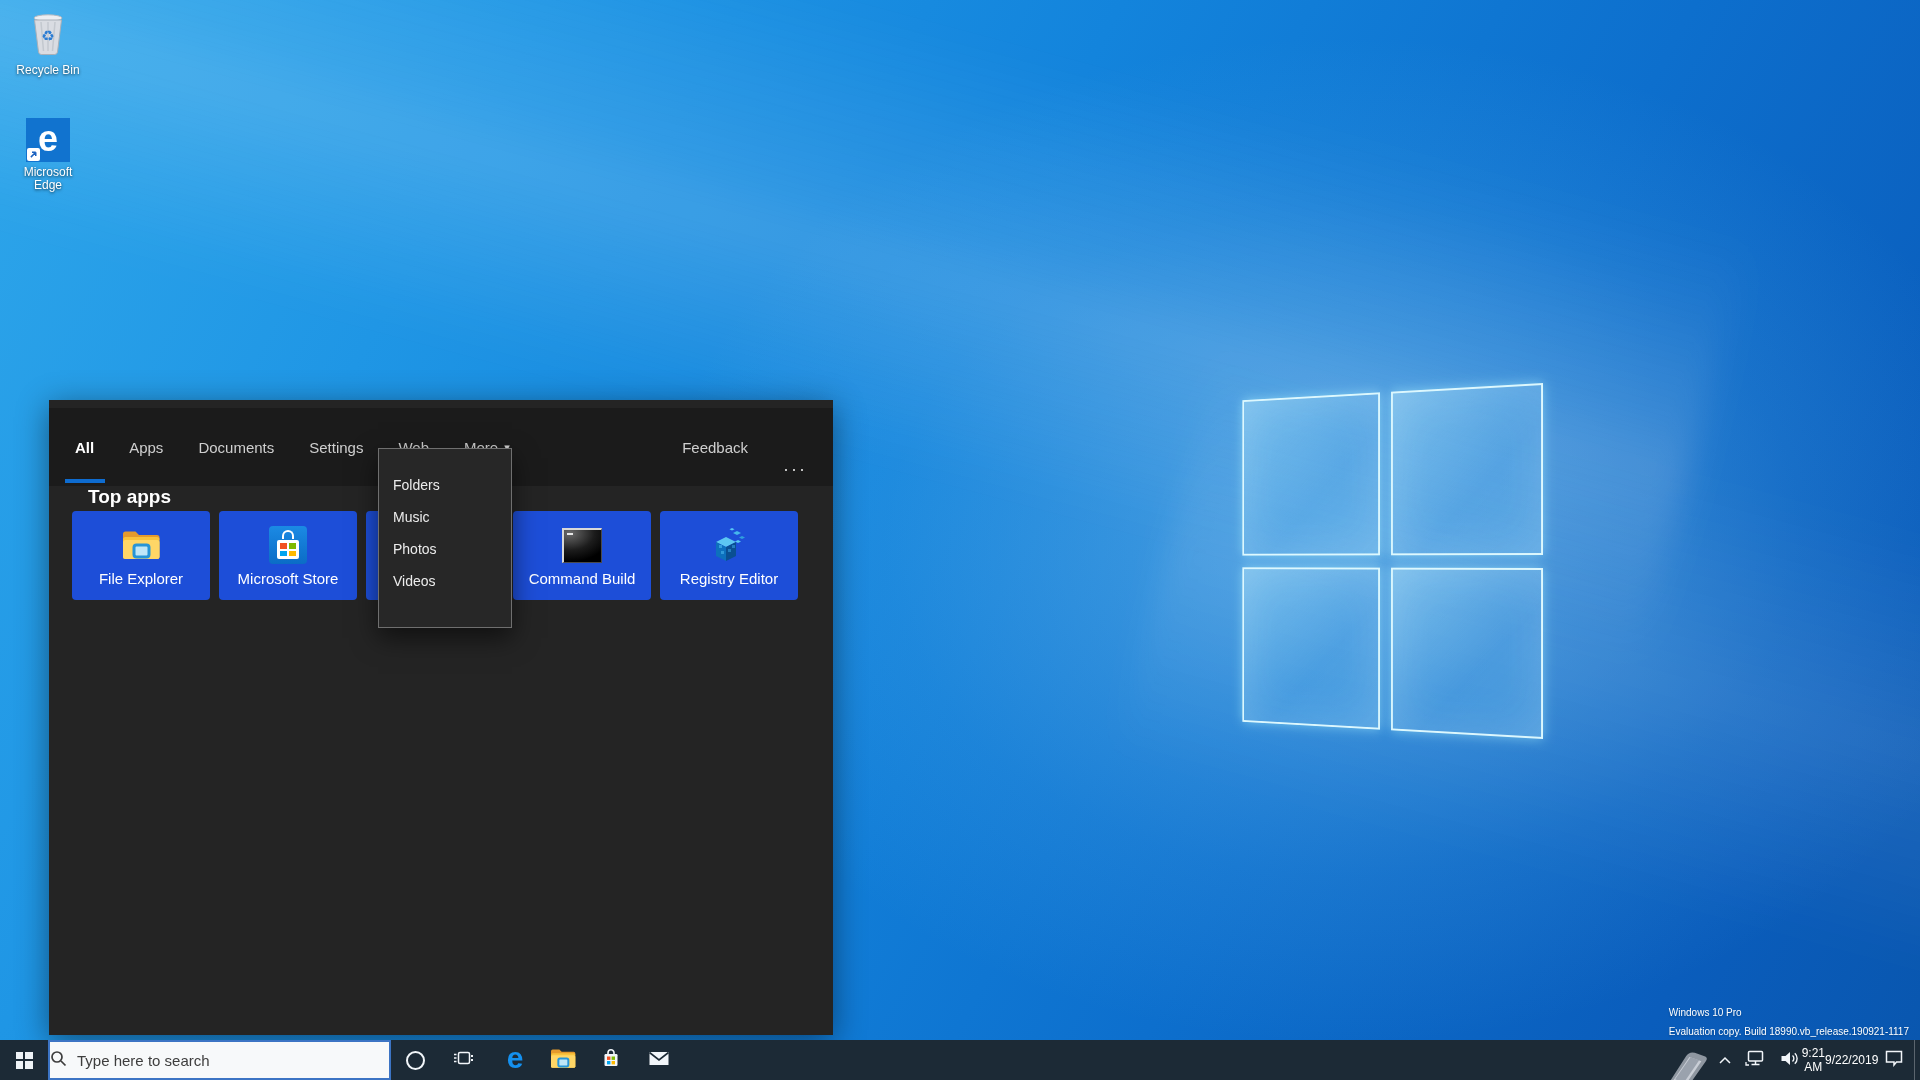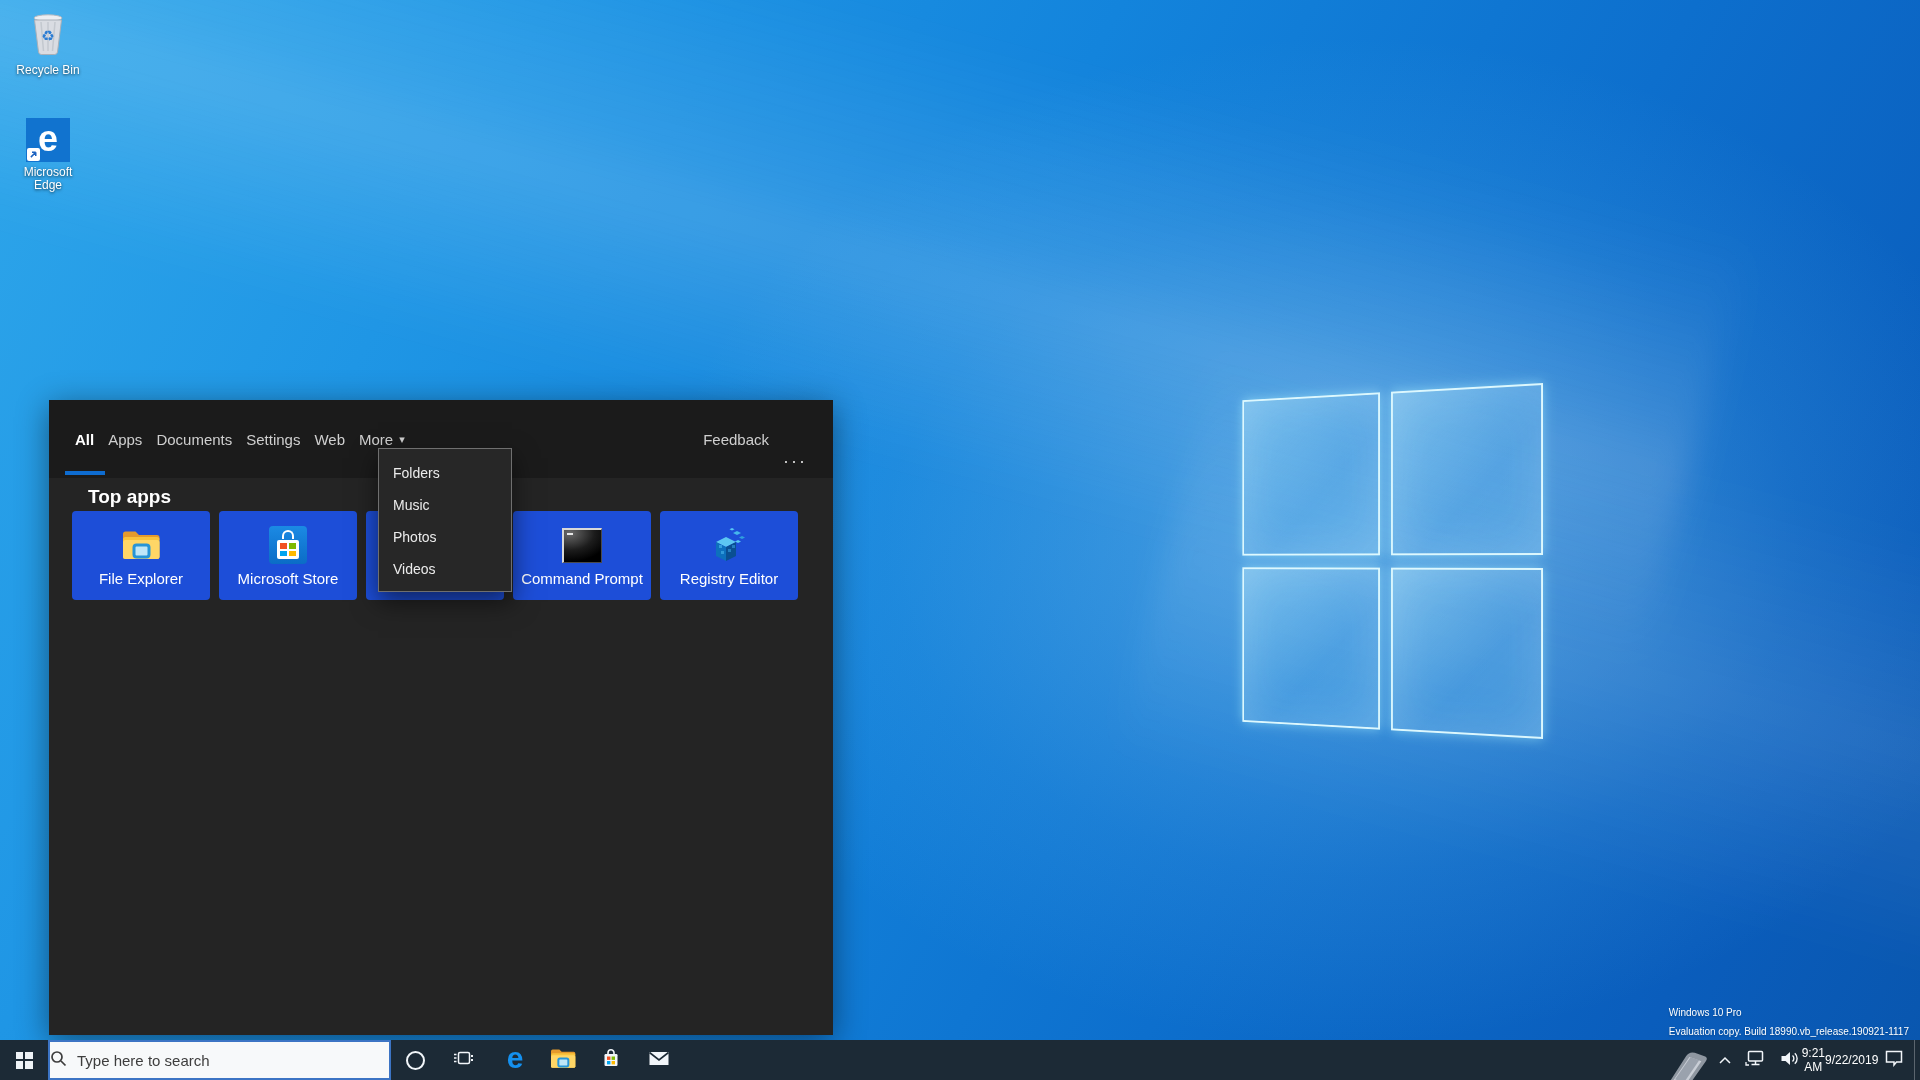--- a/index.html
+++ b/index.html
@@ -35,21 +35,21 @@
   .edge-tile { width:44px; height:44px; background:#1173cf; position:relative;
     display:flex; align-items:center; justify-content:center; }
   .edge-tile .e { color:#fff; font-size:36px; font-weight:bold; line-height:1; margin-top:-3px; }
   .sc-overlay { position:absolute; left:1px; bottom:1px; width:13px; height:13px;
     background:#fff; border-radius:2px; display:flex; align-items:center; justify-content:center; }
 
   
   .panel { position:absolute; left:49px; top:400px; width:784px; height:635px;
     background:#242424; box-shadow:0 6px 30px rgba(0,0,0,.45); color:#fff; }
   .tabbar { position:relative; height:78px; background:#1b1b1b;
-    display:flex; align-items:flex-end; padding:0 26px; gap:14px; }
+    display:flex; align-items:flex-end; padding:0 26px; gap:35px;margin-top:8px; }
   .tab { position:relative; height:100%; display:flex; align-items:center; gap:6px;
     font-size:15px; color:#cfcfcf; cursor:pointer; }
   .tab.active { color:#fff; font-weight:bold; }
   .tab.active::after { content:""; position:absolute; left:50%; transform:translateX(-50%);
     bottom:3px; width:40px; height:4px; background:#0e6cd0; }
   .tab .arrow { font-size:11px; color:#cfcfcf; }
   .tab-feedback { margin-left:auto; }
   .ellipsis { font-size:18px; letter-spacing:2px; color:#dcdcdc; cursor:pointer; padding-bottom:6px; }
 
   .section-title { position:absolute; left:39px; top:86px; font-size:19px; font-weight:bold; }
@@ -71,23 +71,23 @@
   .ms-r { background:#f25022; } .ms-g { background:#7fba00; }
   .ms-b { background:#00a4ef; } .ms-y { background:#ffb900; }
 
   
   .cmd-sq { width:40px; height:35px; background:#000;
     border:1px solid #4a4a4a; border-top:2px solid #d8d8d8; border-left:2px solid #d8d8d8;
     background:radial-gradient(55px 38px at 15% 10%, #6b6b6b, #1c1c1c 45%, #000 75%); position:relative; }
   .cmd-sq::after { content:""; position:absolute; left:3px; top:3px; width:6px; height:2px; background:#e8e8e8; }
 
   
-  .dropdown { position:absolute; left:329px; top:48px; width:134px; height:144px;
+  .dropdown { position:absolute; left:329px; top:48px; width:134px; height:180px;
     background:#272727; border:1px solid #6f6f6f; box-shadow:0 10px 24px rgba(0,0,0,.55);
-    padding:8px 0; z-index:10; }
+    padding:20px 0; z-index:10; }
   .dd-item { height:32px; display:flex; align-items:center; padding-left:14px;
     font-size:14px; color:#ececec; cursor:pointer; }
 
   
   .taskbar { position:absolute; left:0; bottom:0; width:1920px; height:40px;
     background:#1c2a36; display:flex; align-items:center; z-index:40; }
   .tb-btn { width:48px; height:40px; display:flex; align-items:center; justify-content:center; cursor:pointer; }
   .win-grid { width:17px; height:17px; display:grid; grid-template-columns:1fr 1fr; grid-template-rows:1fr 1fr; gap:2px; }
   .win-grid div { background:#eef3f7; }
   .searchbox { width:343px; height:40px; background:#f7f9fa; border:2px solid #3c74c4;
@@ -213,21 +213,21 @@
 
     <div class="tile">
       <span class="ticon"></span>
       <span class="tlbl"></span>
     </div>
 
     <div class="tile">
       <span class="ticon">
         <span class="cmd-sq"></span>
       </span>
-      <span class="tlbl">Command Prompt</span>
+      <span class="tlbl">Command Build</span>
     </div>
 
     <div class="tile">
       <span class="ticon">
         <svg width="42" height="40" viewBox="0 0 42 40">
           <polygon points="18,12 28,17 18,22 8,17" fill="#5cc6f2"></polygon>
           <polygon points="8,17 18,22 18,36 8,31" fill="#0d70bd"></polygon>
           <polygon points="18,22 28,17 28,31 18,36" fill="#0a4f92"></polygon>
           <rect x="11" y="20" width="3" height="3" fill="#3fa9e6" opacity=".8"></rect>
           <rect x="20" y="24" width="3" height="3" fill="#2a88cc" opacity=".8"></rect>

